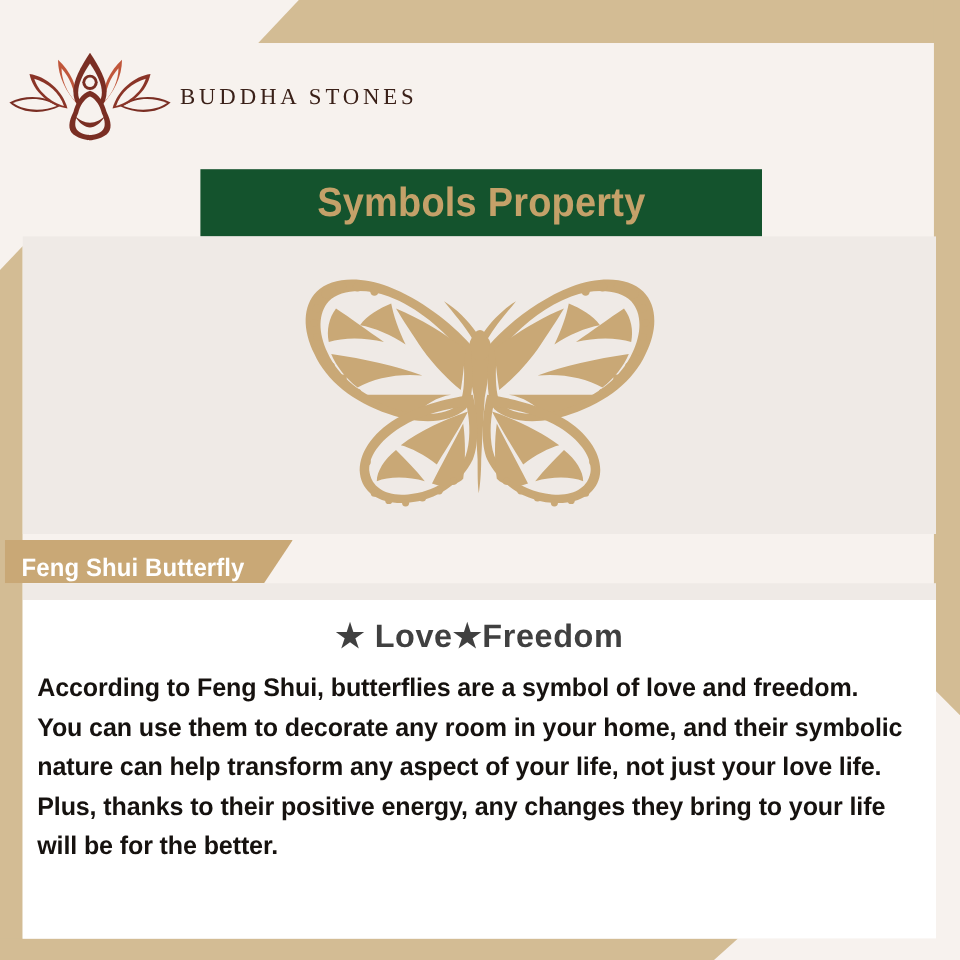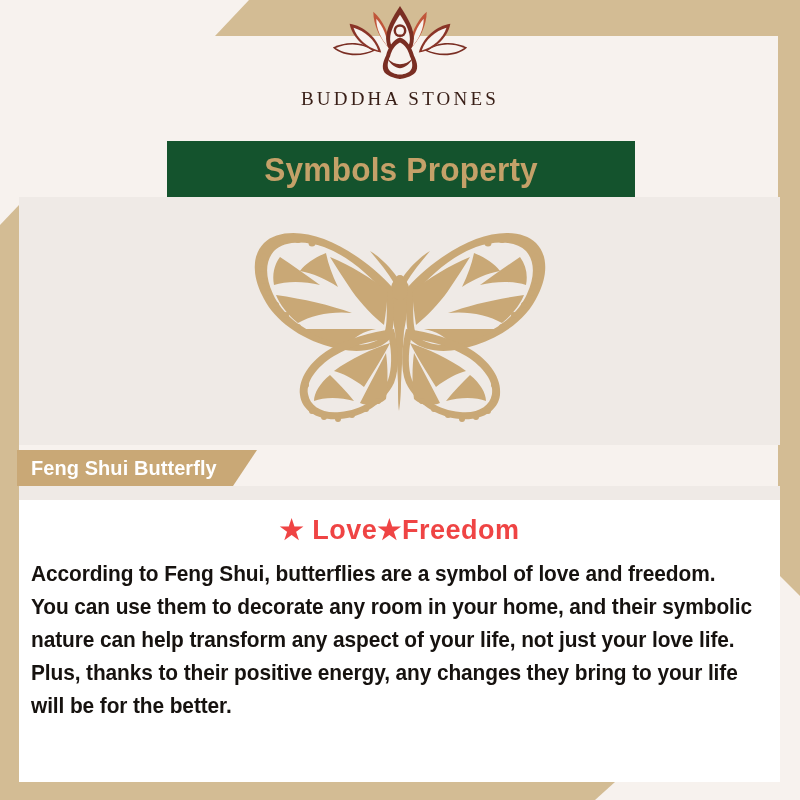--- a/index.html
+++ b/index.html
@@ -41,22 +41,23 @@
     position:absolute;
     left:0; bottom:0; width:615px; height:18px;
     background:#D3BC94;
     clip-path: polygon(0 0, 100% 0, calc(100% - 20px) 100%, 0 100%);
   }
 
   
   .header {
     position:absolute;
     left:0; top:0; width:800px; height:141px;
-    display:flex; flex-direction:column;
+    display:flex; 
     align-items:center; justify-content:flex-start;
+    padding-top:18px;
   }
   .logo-mark { width:150px; height:84px; display:block; }
   .logo-word {
     margin-top:4px;
     font-family:"Liberation Serif", serif;
     font-size:19px;
     letter-spacing:3.2px;
     color:#3A2018;
     font-weight:400;
   }
@@ -82,24 +83,24 @@
     position:absolute;
     left:19px; top:197px; width:761px; height:248px;
     background:#EFEAE6;
     display:flex; align-items:center; justify-content:center;
   }
   .butterfly { width:360px; height:216px; display:block; }
 
   
   .banner {
     position:absolute;
-    left:17px; top:450px; width:240px; height:36px;
+    left:4px; top:450px; width:240px; height:36px;
     background:#C9A876;
     clip-path: polygon(0 0, 100% 0, calc(100% - 24px) 100%, 0 100%);
-    display:flex; align-items:center;
+    display:flex; align-items:flex-end;
   }
   .banner-text {
     margin-left:14px;
     color:#FFFFFF;
     font-family:"Liberation Sans Narrow","Liberation Sans", sans-serif;
     font-weight:700;
     font-size:21px;
     letter-spacing:0.1px;
     transform:scaleX(0.95);
     transform-origin:left center;
@@ -115,21 +116,21 @@
     position:absolute;
     left:19px; top:500px; width:761px; height:282px;
     background:#FFFFFF;
     padding:8px 12px 0 12px;
   }
   .subtitle {
     text-align:center;
     font-family:"Liberation Sans Narrow","Liberation Sans", sans-serif;
     font-weight:700;
     font-size:27px;
-    color:#ef4444;
+    color:#404040;
     margin-top:6px;
     letter-spacing:0.5px;
   }
   .body-text {
     margin-top:11px;
     font-family:"Liberation Sans Narrow","Liberation Sans", sans-serif;
     font-weight:700;
     font-size:21.2px;
     line-height:33px;
     color:#16120F;

